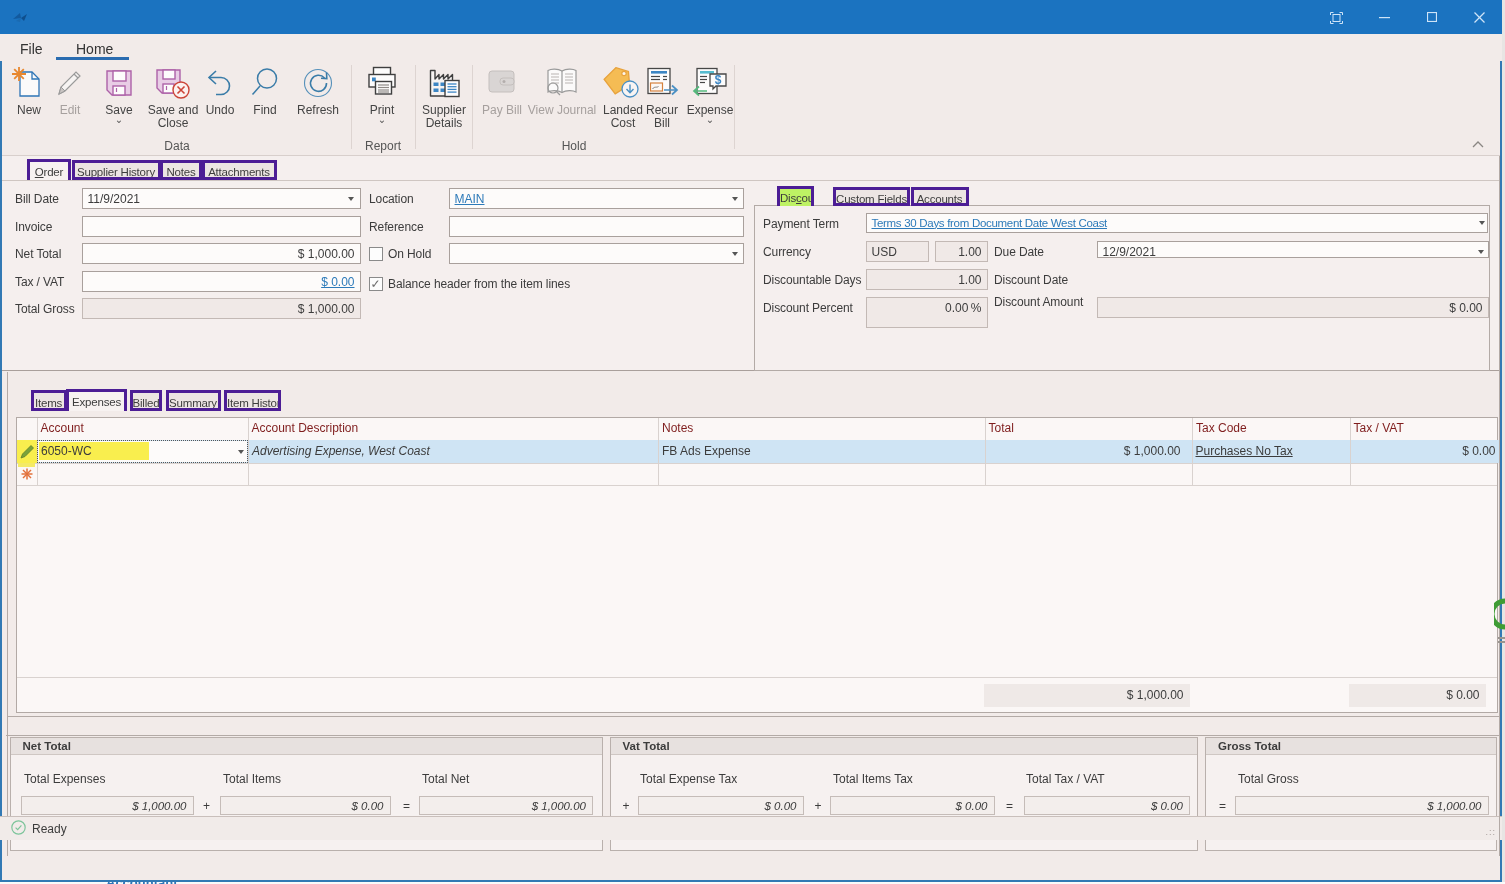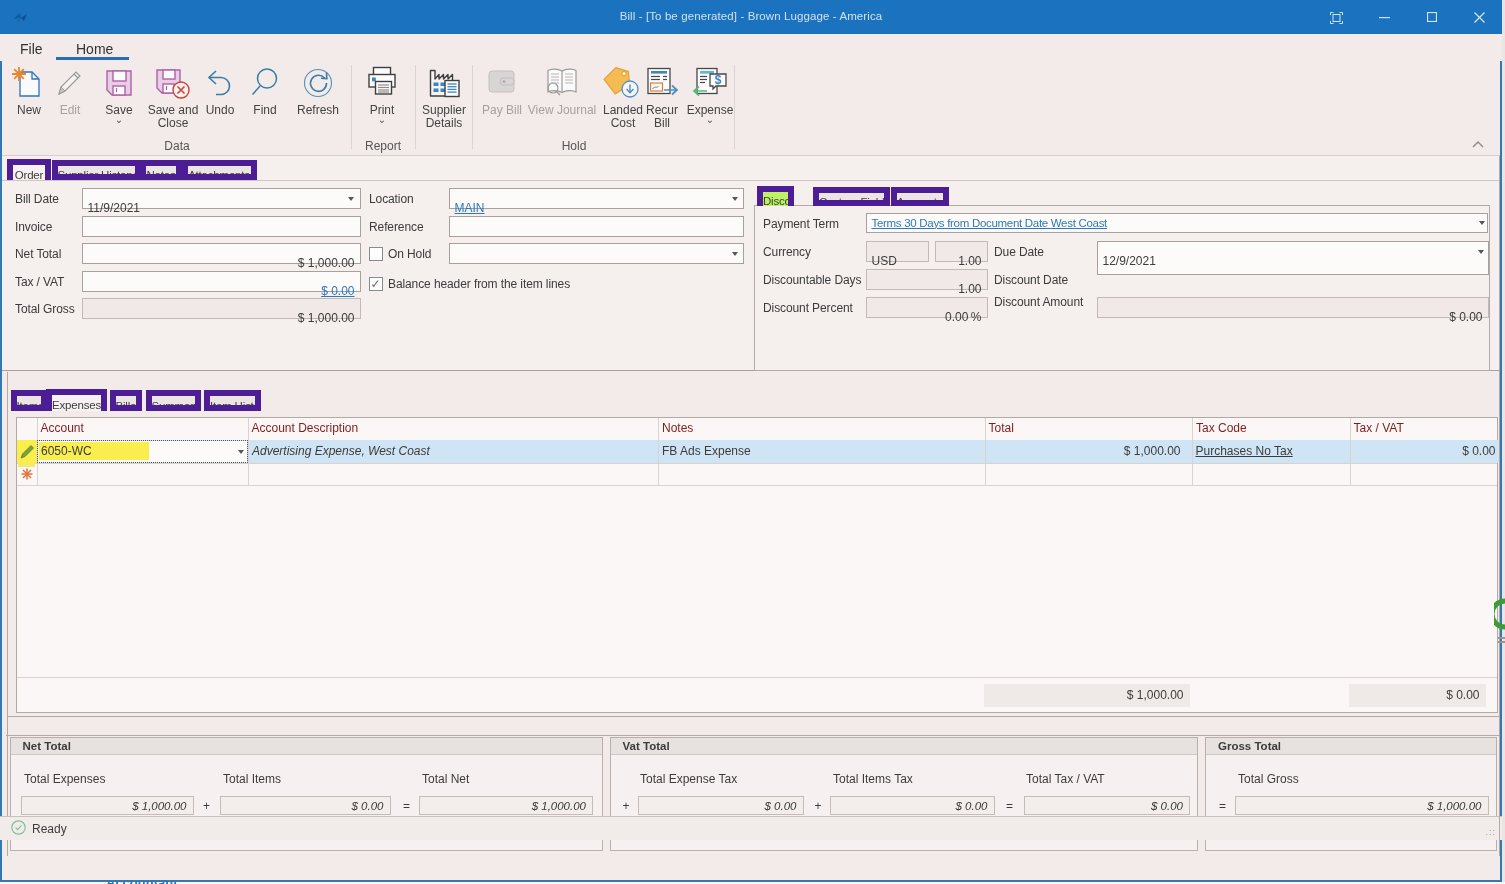--- a/index.html
+++ b/index.html
@@ -16,24 +16,24 @@
 #homeline{position:absolute;left:56px;top:23px;width:73px;height:3px;background:#2a6cb0;}
 #ribbon{position:absolute;left:0;top:61px;width:1498px;height:95px;background:#f2ebe9;border-bottom:1px solid #d8cfcc;}
 .rbtn{position:absolute;top:5px;text-align:center;font-size:12px;color:#444;line-height:13px;}
 .rbtn svg{display:block;margin:0 auto 4px auto;}
 .rbtn.dis{color:#a6a09e;}
 .rsep{position:absolute;top:4px;width:1px;height:84px;background:#ddd4d1;}
 .rgl{position:absolute;top:78px;font-size:12px;color:#555;text-align:center;width:80px;margin-left:-40px;}
 .chev{height:9px;line-height:6px;font-size:10px;color:#555;}
 
 #upper{position:absolute;left:0;top:156px;width:1498px;height:215px;background:#f5efee;border-bottom:1px solid #a99f9b;}
-.tab{position:absolute;border:6px solid #4c1d95;background:#ece5e3;
-  font-size:11.5px;letter-spacing:-0.2px;color:#3d3d3d;text-align:center;white-space:nowrap;overflow:hidden;}
+.tab{position:absolute;border:3px solid #4c1d95;background:#ece5e3;
+  font-size:11.5px;letter-spacing:-0.2px;color:#3d3d3d;text-align:center;white-space:nowrap;overflow:hidden;margin-left:20px;}
 .field{position:absolute;background:#fdfbfa;border:1px solid #a9a09c;font-size:12px;color:#3c3c3c;
-  padding:12px 5px 0 5px;white-space:nowrap;}
+  padding:3px 5px 0 5px;white-space:nowrap;}
 .field.dis{background:#f0e9e7;border-color:#c3b9b5;}
 .field.ralign{text-align:right;}
 .flabel{position:absolute;font-size:12px;letter-spacing:-0.1px;color:#3c3c3c;white-space:nowrap;}
 .dd{position:absolute;width:0;height:0;border-left:3.5px solid transparent;border-right:3.5px solid transparent;border-top:4.5px solid #555;}
 .link{color:#2d7ab9;text-decoration:underline;}
 .cb{position:absolute;width:14px;height:14px;border:1px solid #8a8a8a;background:#fdfdfd;font-size:12px;line-height:12px;text-align:center;color:#6d6d6d;}
 #discbox{position:absolute;left:752px;top:205px;width:735.5px;height:166px;border:1px solid #b3aaa6;background:#f5efee;}
 
 #gridwrap{position:absolute;left:14px;top:416.5px;width:1481.5px;height:296.5px;background:#fbf7f6;border:1px solid #b2a9a5;}
 .gh{position:absolute;top:0;height:22px;font-size:12px;color:#7f1d1d;padding:3px 0 0 4px;}
@@ -46,21 +46,20 @@
 .tfield{position:absolute;background:#f3eeec;border:1px solid #c5bcb8;font-size:11.5px;
   font-style:italic;color:#3c3c3c;text-align:right;padding:3px 6px 0 0;height:19.5px;}
 .tlabel{position:absolute;font-size:12px;color:#3c3c3c;white-space:nowrap;}
 .op{position:absolute;font-size:12px;color:#3c3c3c;}
 #statusbar{position:absolute;left:-2px;top:816px;width:1502px;height:23.5px;background:#f1ebe9;border-top:1px solid #c9bfbb;}
 </style>
 </head>
 <body>
 <div id="win">
 <div id="titlebar">
-  <div class="title">Bill - [To be generated] - Brown Luggage - America</div>
   <svg style="position:absolute;left:12px;top:9px" width="16" height="16" viewBox="0 0 16 16">
     <path d="M1,10 L8,4 L9,9 Z" fill="#135a9e"></path>
         <path d="M9,9 L15,5 L12,12 Z" fill="#0f4f8d"></path>
         <path d="M4,12 L9,9 L8,13 Z" fill="#1b6ab0"></path>
   </svg>
   <svg style="position:absolute;left:1330px;top:12px" width="13" height="12" viewBox="0 0 13 12" stroke="#cfe4f7" fill="none" stroke-width="1">
     <path d="M0.5,3 V0.5 H3.5 M9.5,0.5 H12.5 V3 M12.5,9 V11.5 H9.5 M3.5,11.5 H0.5 V9"></path>
     <rect x="3" y="2.5" width="7" height="7"></rect>
   </svg>
   <svg style="position:absolute;left:1379px;top:17px" width="11" height="2" viewBox="0 0 11 2">
@@ -260,27 +259,27 @@
 <div class="tab" style="left:755px;top:186px;width:37px;height:20px;line-height:19px;z-index:3;background:#bef264;border-bottom:none;">Dis<u>c</u>ount</div>
 <div class="tab" style="left:811px;top:187px;width:77px;height:19px;line-height:18px;">Custo<u>m</u> Fields</div>
 <div class="tab" style="left:888.5px;top:187px;width:58px;height:19px;line-height:18px;">Accou<u>n</u>ts</div>
 <div class="flabel" style="left:761px;top:216.5px;">Payment Term</div>
 <div class="field" style="left:863.5px;top:213px;width:622.5px;height:20px;padding-top:2.5px;font-size:11.5px;letter-spacing:-0.3px;"><span class="link">Terms 30 Days from Document Date West Coast</span></div>
 <div class="dd" style="left:1477px;top:221px;"></div>
 <div class="flabel" style="left:761px;top:245px;">Currency</div>
 <div class="field dis" style="left:863.5px;top:241px;width:63px;height:20.5px;">USD</div>
 <div class="field dis ralign" style="left:933px;top:241px;width:52.5px;height:20.5px;">1.00</div>
 <div class="flabel" style="left:992px;top:245px;">Due Date</div>
-<div class="field" style="left:1094.5px;top:241px;width:392px;height:34px;">12/9/2021</div>
+<div class="field" style="left:1094.5px;top:241px;width:392px;height:17px;">12/9/2021</div>
 <div class="dd" style="left:1476px;top:249.5px;"></div>
 <div class="flabel" style="left:761px;top:273px;">Discountable Days</div>
 <div class="field dis ralign" style="left:863.5px;top:269px;width:122px;height:20.5px;">1.00</div>
 <div class="flabel" style="left:992px;top:273px;">Discount Date</div>
 <div class="flabel" style="left:761px;top:301px;">Discount Percent</div>
-<div class="field dis ralign" style="left:863.5px;top:297px;width:122px;height:21px;">0.00 %</div>
+<div class="field dis ralign" style="left:863.5px;top:297px;width:122px;height:31px;">0.00 %</div>
 <div class="flabel" style="left:992px;top:295px;">Discount Amount</div>
 <div class="field dis ralign" style="left:1094.5px;top:297px;width:392px;height:20.5px;">$ 0.00</div>
 <div class="tab" style="left:8.5px;top:390px;width:36px;height:21px;line-height:20px;"><u>I</u>tems</div>
 <div class="tab" style="left:44px;top:389px;width:61px;height:22px;line-height:21px;z-index:3;background:#f7f2f1;border-bottom:none;">Expenses</div>
 <div class="tab" style="left:107.5px;top:390px;width:32.5px;height:21px;line-height:20px;">Billed</div>
 <div class="tab" style="left:143.5px;top:390px;width:55px;height:21px;line-height:20px;">Summary</div>
 <div class="tab" style="left:202px;top:390px;width:57px;height:21px;line-height:20px;">Item Histor<u>y</u></div>
 <div id="gridwrap">
 
   <div class="ghl" style="top:22px;"></div>

